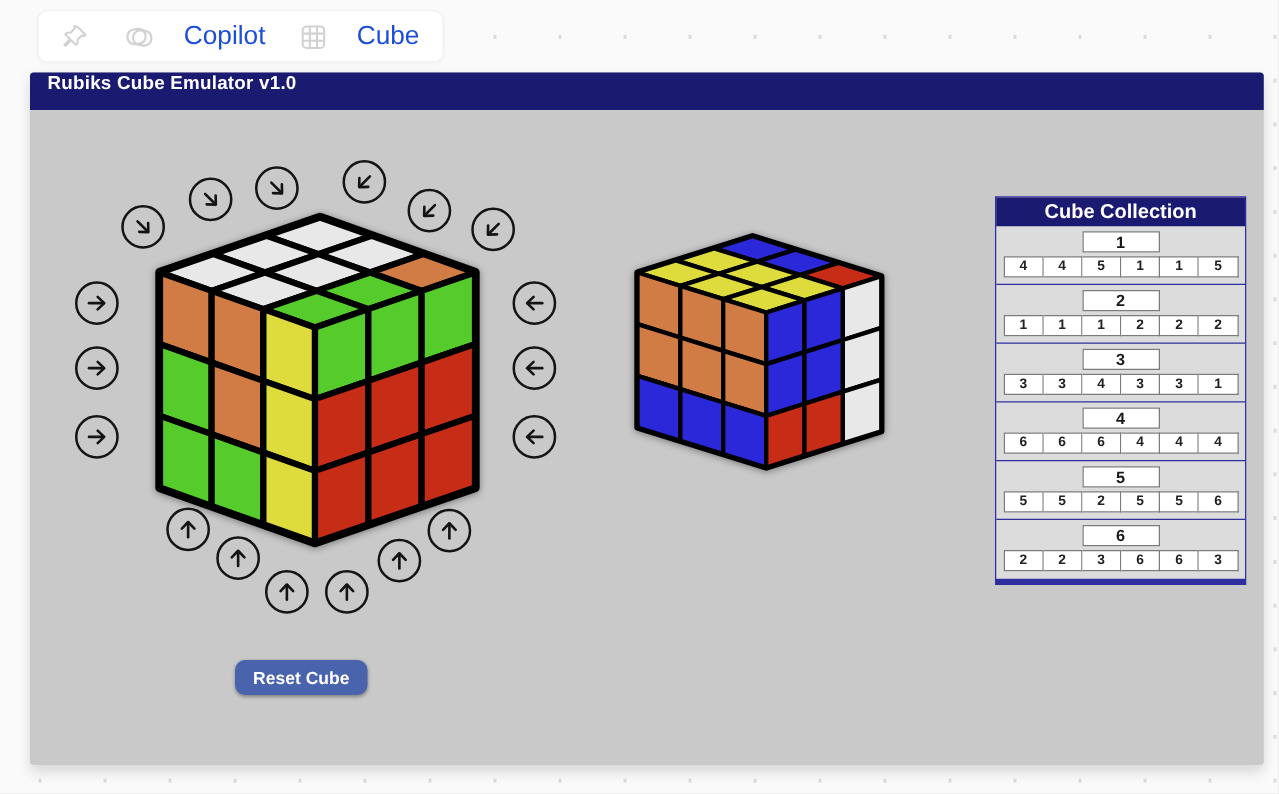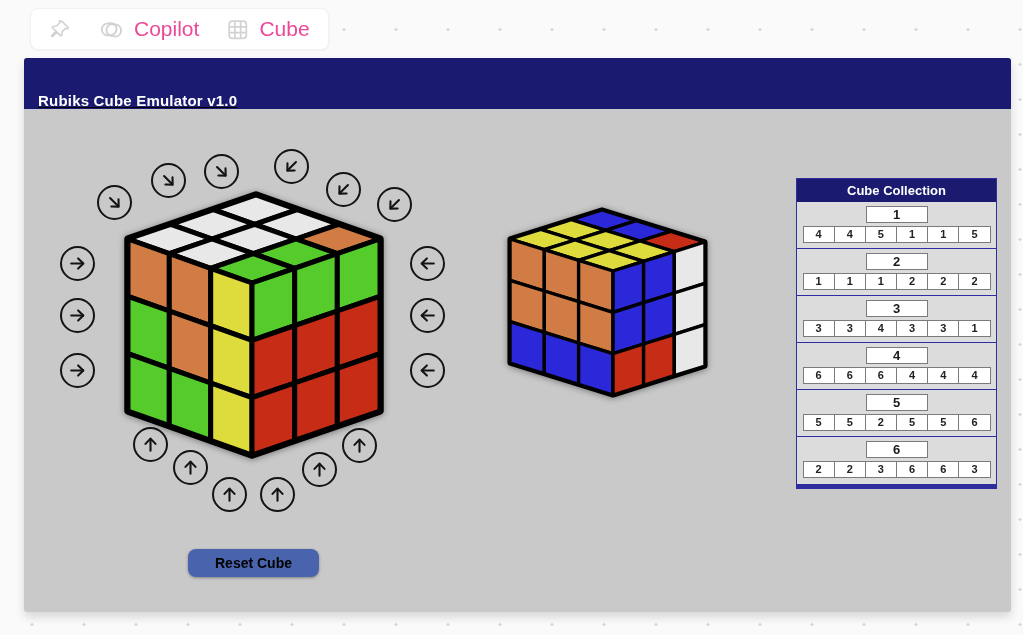--- a/index.html
+++ b/index.html
@@ -14,68 +14,68 @@
   }
 
   
   .toolbar {
     position:absolute; left:30px; top:8px; height:42px;
     background:#ffffff; border:1px solid #f1f1f1; border-radius:8px;
     display:flex; align-items:center; padding:0 18px; gap:26px;
     box-shadow:0 1px 3px rgba(0,0,0,0.04);
   }
   .tb-item {
-    background:none; border:none; display:flex; align-items:center; gap:9px;
-    color:#ec4899; font-size:21px; font-family:"Liberation Sans",sans-serif;
+    background:none; border:none; display:flex; align-items:center; gap:22px;
+    color:#1d4ed8; font-size:21px; font-family:"Liberation Sans",sans-serif;
     cursor:default;
   }
   .tb-item svg { display:block; }
 
   
   .canvas {
     position:absolute; left:24px; top:58px; width:987px; height:554px;
     background:#c9c9c9; border-radius:3px;
     box-shadow:0 5px 10px rgba(0,0,0,0.14);
   }
   .titlebar {
-    height:51px; background:#1a1a70; border-radius:3px 3px 0 0;
-    display:flex; align-items:flex-end; padding-left:14px;text-decoration:underline;
+    height:30px; background:#1a1a70; border-radius:3px 3px 0 0;
+    display:flex; align-items:flex-start; padding-left:14px;
   }
   .titlebar span { color:#ffffff; font-size:15px; font-weight:bold; letter-spacing:.2px; }
   .canvas-body { position:relative; width:100%; height:520px; }
 
   #cubes-svg { position:absolute; left:0; top:0; pointer-events:none; }
   .cube-g { filter: drop-shadow(0 1px 3px rgba(0,0,0,0.40)); }
 
   
   .rot-btn {
     position:absolute; width:35px; height:35px; border-radius:50%;
     border:2.5px solid #141414; background:transparent; cursor:pointer;
     display:flex; align-items:center; justify-content:center; padding:0;
   }
   .rot-btn svg { display:block; }
 
   
   .reset-btn {
-    position:absolute; left:164px; top:440px; width:131px; height:28px;
-    background:#4a63ad; color:#000000; font-weight:bold; font-size:14px;
+    position:absolute; left:164px; top:440px; width:106px; height:28px;
+    background:#4a63ad; color:#ffffff; font-weight:bold; font-size:14px;
     font-family:"Liberation Sans",sans-serif;
     border:none; border-radius:8px; cursor:pointer;
     box-shadow:0 1px 3px rgba(0,0,0,0.35);
   }
 
   
   .collection {
     position:absolute; left:772px; top:69px; width:201px;
     background:#dcdcdc;
     border:1px solid #2e2e9e; border-bottom:5px solid #2e2e9e;
   }
   .collection-header {
     height:23px; background:#1a1a70; color:#ffffff;
-    font-size:13px; font-weight:bold; text-align:center; line-height:23px;
+    font-size:16px; font-weight:bold; text-align:center; line-height:23px;
   }
   .coll-row { height:47px; border-bottom:1px solid #2e2e9e; padding-top:4px; }
   .coll-row:last-child { border-bottom:none; }
   .coll-num {
     width:62px; height:17px; margin:0 auto 3px auto; background:#ffffff;
     border:1px solid #7b7b7b; text-align:center; font-size:13px; font-weight:bold;
     color:#1a1a1a; line-height:15px;
   }
   .coll-cells { width:188px; margin:0 auto; display:flex; }
   .coll-cell {

